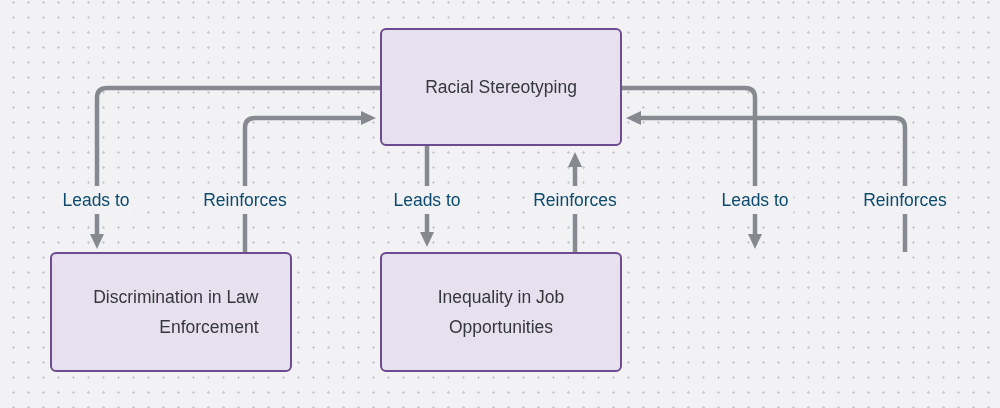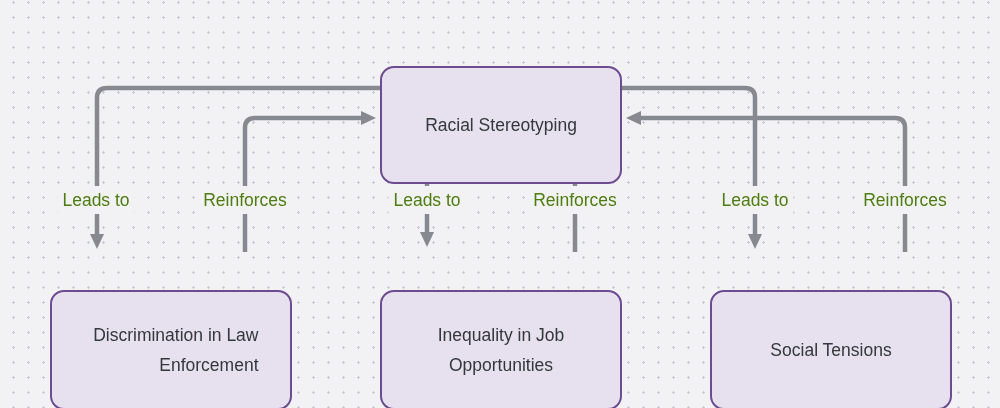--- a/index.html
+++ b/index.html
@@ -35,45 +35,44 @@
     fill: #868a90;
     stroke: none;
   }
   .node {
     position: absolute;
     width: 242px;
     height: 120px;
     box-sizing: border-box;
     background: #e7e1ef;
     border: 2px solid #6d4b90;
-    border-radius: 14px;
+    border-radius: 6px;
     display: flex;
     align-items: center;
     justify-content: center;
     text-align: center;
     color: #34373c;
     font-size: 17.5px;
     line-height: 30px;
-    margin-top: 38px;
   }
   .node .node-label {
     max-width: 175px;
   }
   .node.node-top {
     top: 28px;
     height: 118px;
   }
   .node.node-top .node-label {
     max-width: 220px;
   }
   .edge-label {
     position: absolute;
     transform: translate(-50%, -50%);
     background: #f2f2f4;
-    color: #4d7c0f;
+    color: #0c4a6e;
     font-size: 17.5px;
     line-height: 20px;
     padding: 4px 5px;
     white-space: nowrap;
   }
 </style>
 </head>
 <body>
 
 <div class="canvas">
@@ -120,17 +119,14 @@
 
   <div class="node node-top" style="left:380px;">
     <span class="node-label">Racial Stereotyping</span>
   </div>
   <div class="node" style="left:50px; top:252px;text-align:right;">
     <span class="node-label">Discrimination in Law Enforcement</span>
   </div>
   <div class="node" style="left:380px; top:252px;">
     <span class="node-label">Inequality in Job Opportunities</span>
   </div>
-  <div class="node" style="left:710px; top:252px;">
-    <span class="node-label">Social Tensions</span>
-  </div>
 
 </div>
 
 </body></html>

